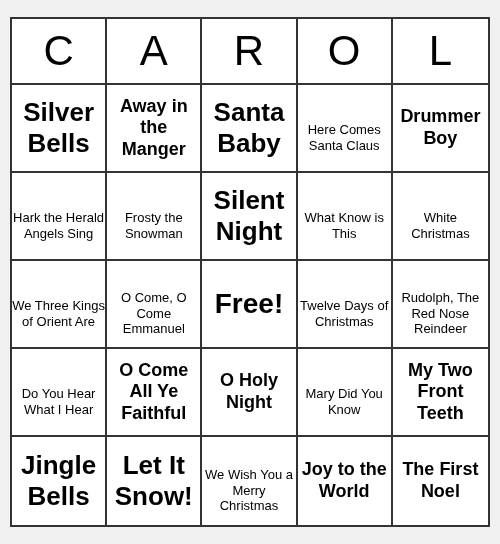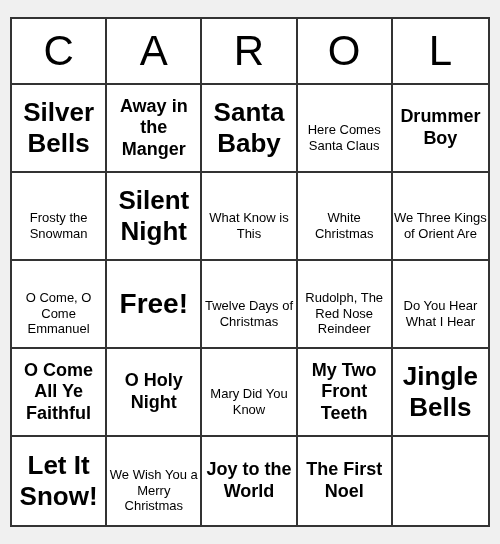--- a/index.html
+++ b/index.html
@@ -96,20 +96,23 @@
       <div class="bingo-cell">
         <span class="large-text">Santa Baby</span>
       </div>
       <div class="bingo-cell">
         <span class="small-text">Here Comes Santa Claus</span>
       </div>
       <div class="bingo-cell">
         <span class="medium-text">Drummer Boy</span>
       </div>
       <div class="bingo-cell">
+        <span class="small-text">Hark the Herald Angels Sing</span>
+      </div>
+      <div class="bingo-cell">
         <span class="small-text">Frosty the Snowman</span>
       </div>
       <div class="bingo-cell">
         <span class="large-text">Silent Night</span>
       </div>
       <div class="bingo-cell">
         <span class="small-text">What Know is This</span>
       </div>
       <div class="bingo-cell">
         <span class="small-text">White Christmas</span>

